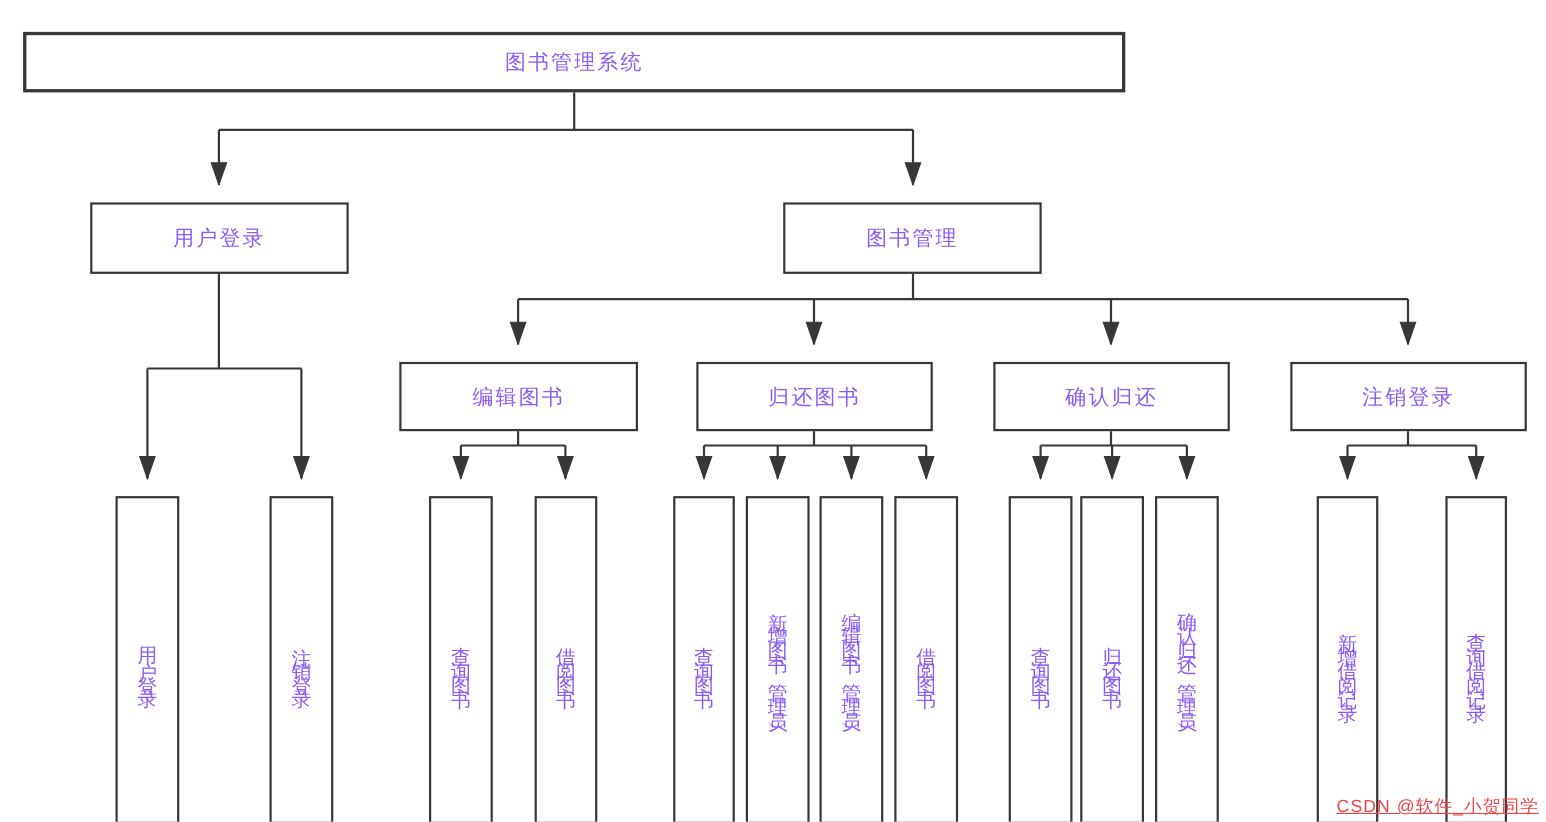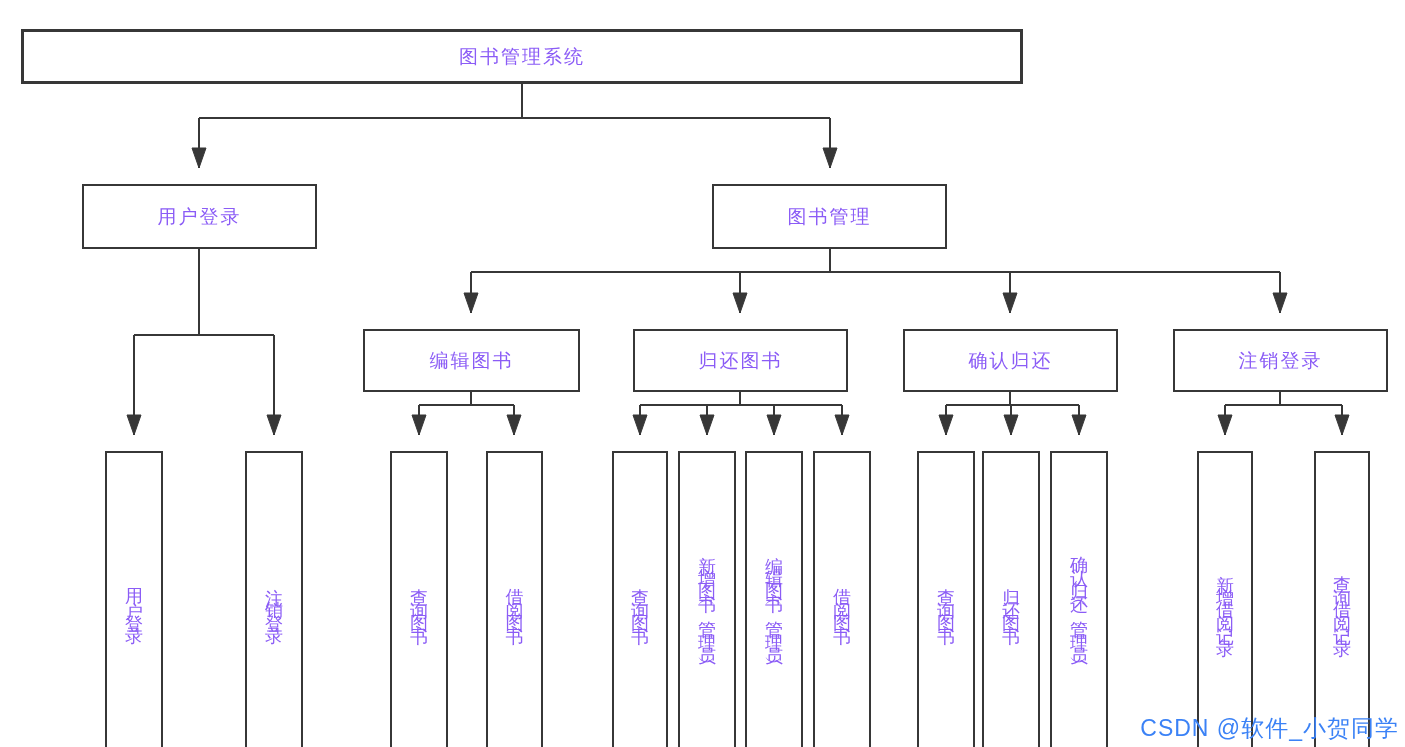--- a/index.html
+++ b/index.html
@@ -25,24 +25,25 @@
     writing-mode: vertical-rl;
     text-orientation: mixed;
     font-size: 18px;
     letter-spacing: 13px;
     line-height: 1;
   }
   .watermark {
     position: absolute;
     right: 6px;
     bottom: 3px;
-    font-size: 23px;
+    font-size: 16px;
     letter-spacing: 1px;
-    color: #3b82f6;
+    color: #ef4444;
     white-space: nowrap;
+    text-decoration: underline;
   }
 </style>
 </head>
 <body>
 
 <div class="diagram">
 
   <svg class="wires" viewBox="0 0 1405 747" xmlns="http://www.w3.org/2000/svg">
     <defs>
       <marker id="arw" markerUnits="userSpaceOnUse" markerWidth="22" markerHeight="16" viewBox="0 0 22 16" refX="21" refY="8" orient="auto">

